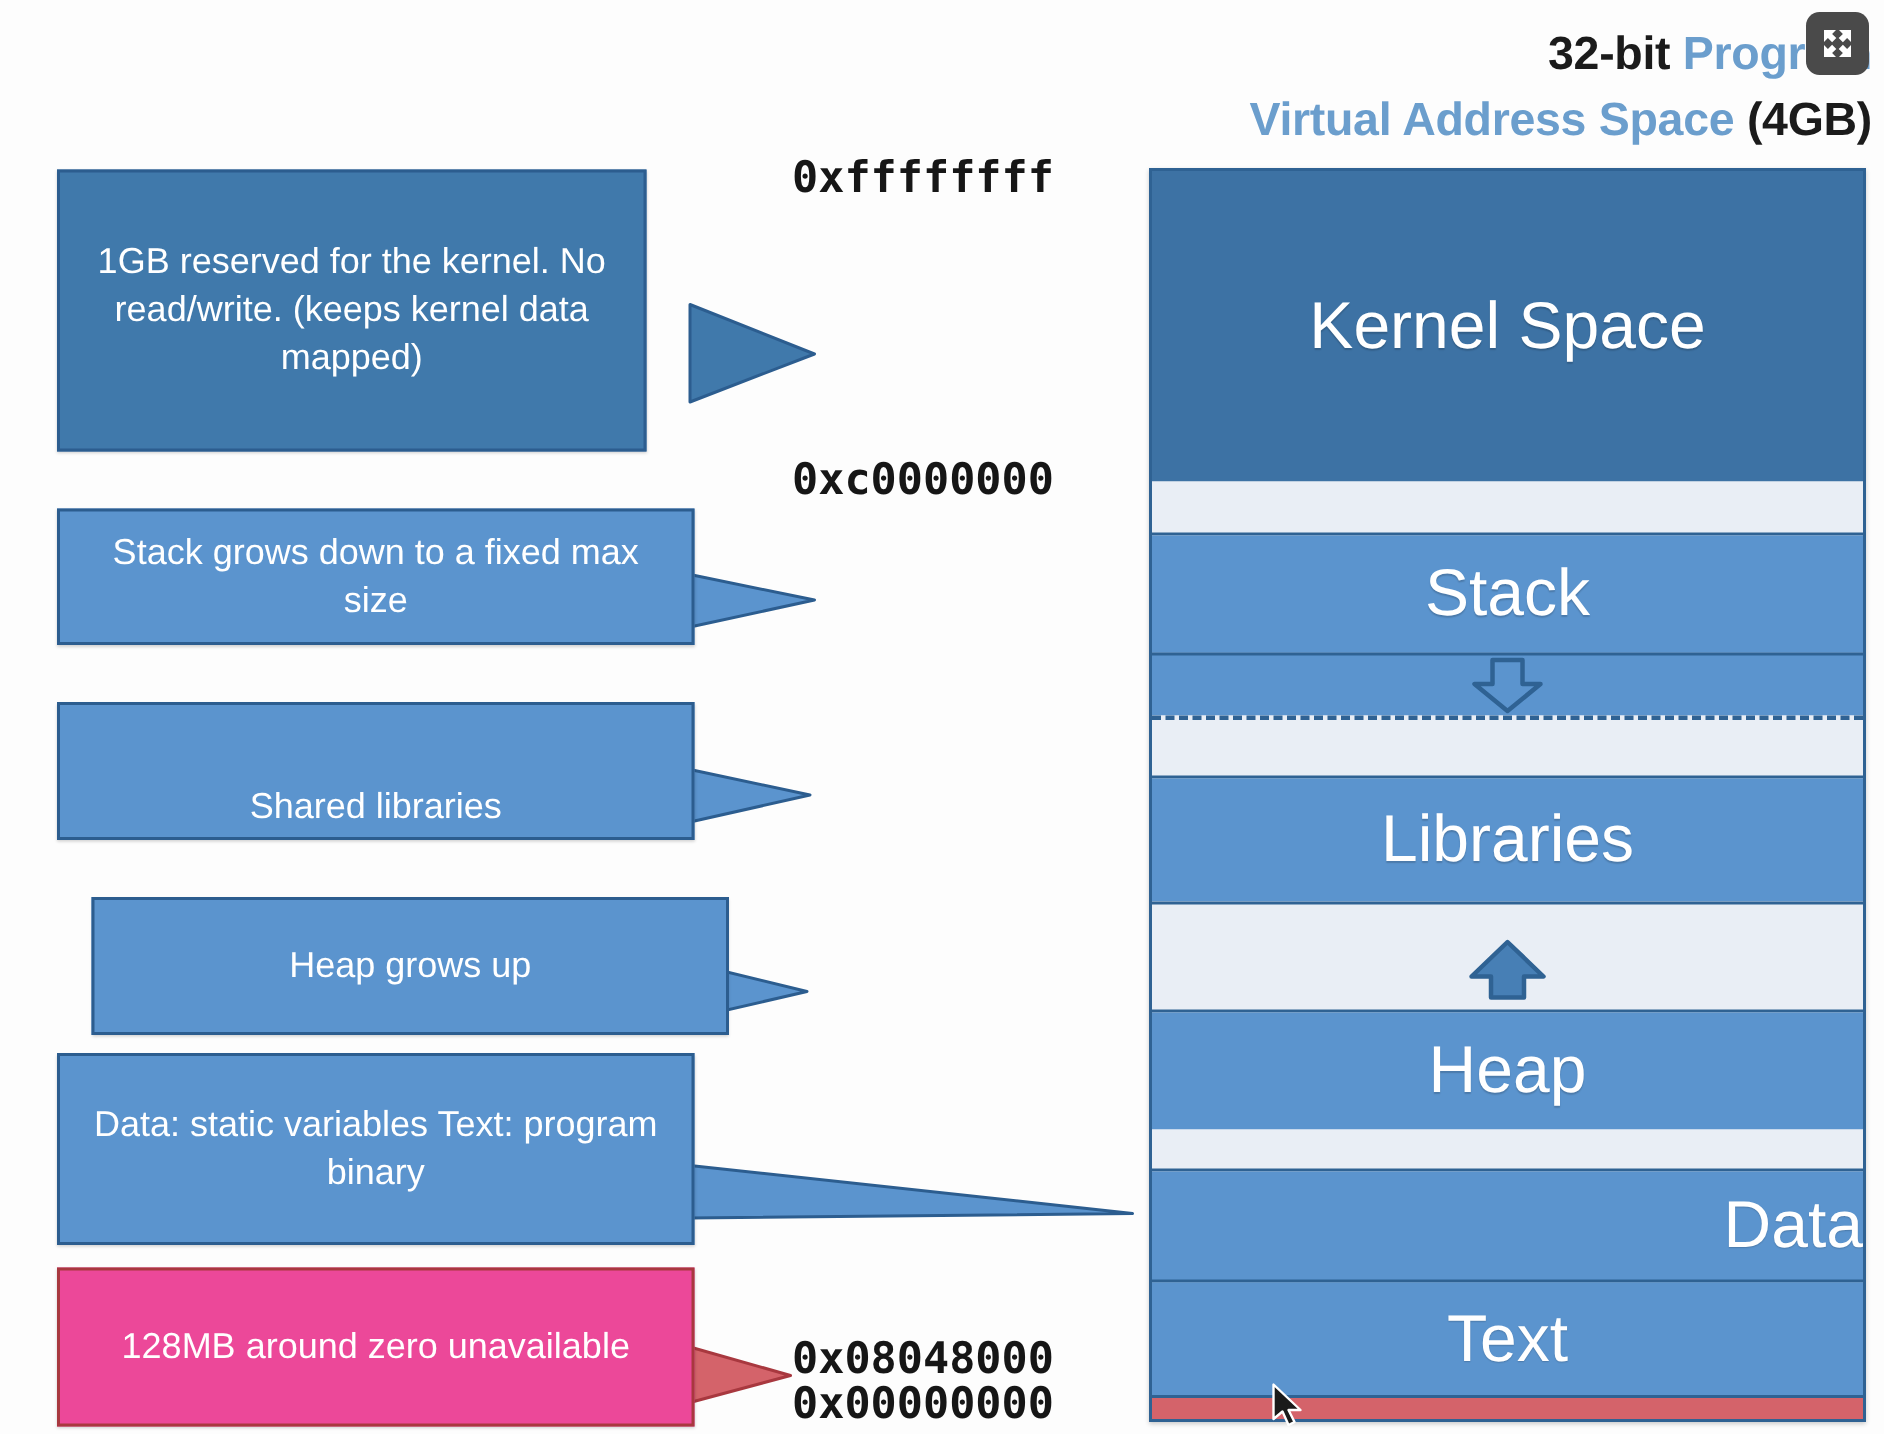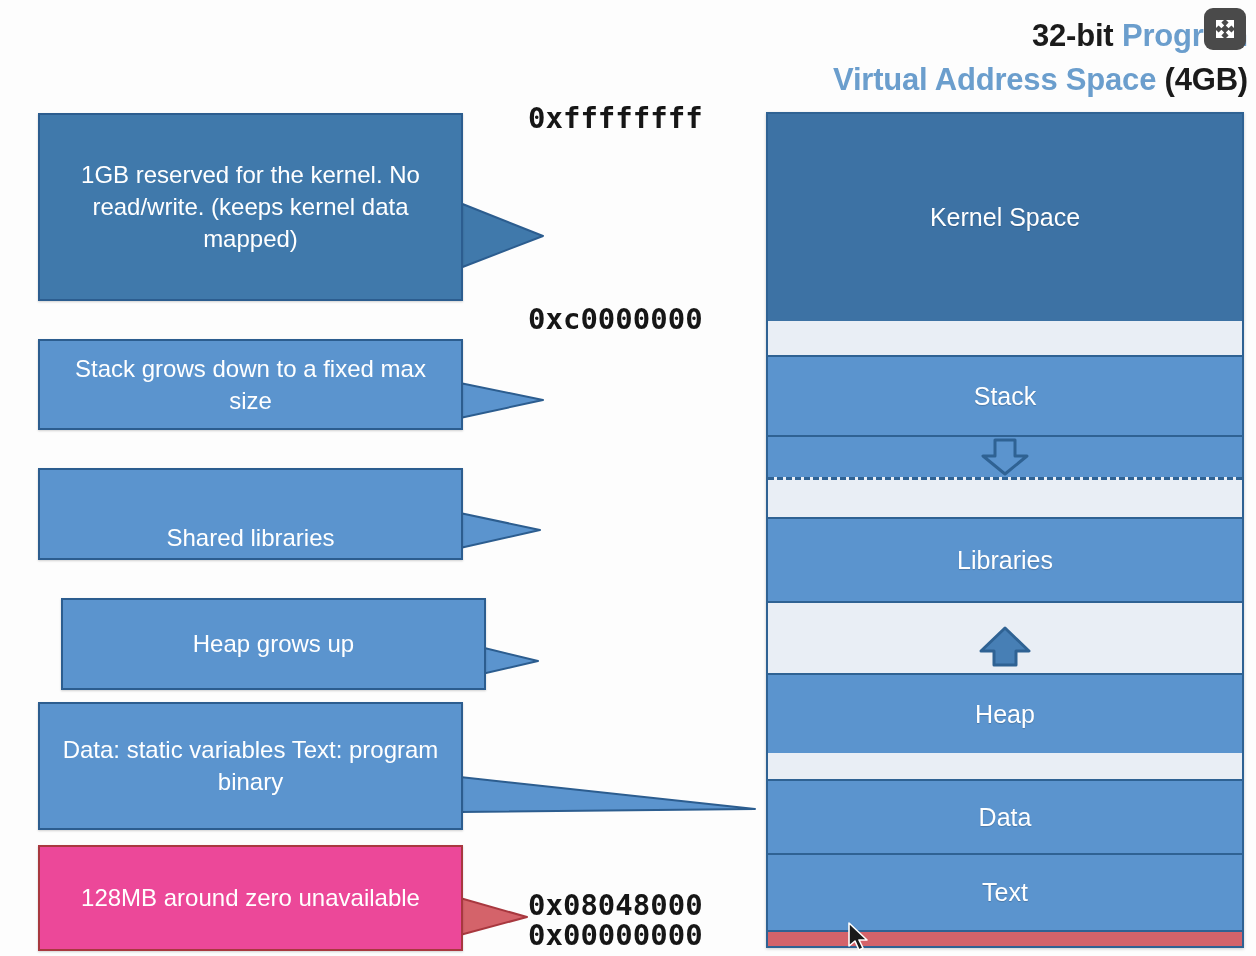--- a/index.html
+++ b/index.html
@@ -106,21 +106,21 @@
   }
   .band {
     position: absolute;
     left: 0;
     width: 100%;
     box-sizing: border-box;
     display: flex;
     align-items: center;
     justify-content: center;
     color: #ffffff;
-    font-size: 25px;
+    font-size: 44px;
     text-shadow: 0 1px 1px rgba(0,0,0,0.18);
   }
   .band.kernel   { background: #3d72a4; }
   .band.blue     { background: #5b94ce; }
   .band.gap      { background: #e9eef5; }
   .band.redband  { background: #d4636a; }
   .band.topline    { border-top: 2px solid #2f6293; }
   .band.bottomline { border-bottom: 2px solid #2f6293; }
   .band.dashedtop  { border-top: 3px dashed #2f6293; }
 
@@ -181,21 +181,21 @@
 
     <polygon points="460,513 540,530 460,548" fill="#5b94ce" stroke="#2c5d8f" stroke-width="2" stroke-linejoin="round"></polygon>
 
     <polygon points="460,642 538,661 460,679" fill="#5b94ce" stroke="#2c5d8f" stroke-width="2" stroke-linejoin="round"></polygon>
 
     <polygon points="460,777 755,809 460,812" fill="#5b94ce" stroke="#2c5d8f" stroke-width="2" stroke-linejoin="round"></polygon>
 
     <polygon points="460,898 527,917 460,935" fill="#d4636a" stroke="#a8383f" stroke-width="2" stroke-linejoin="round"></polygon>
   </svg>
 
-  <div class="callout dark" style="left:38px; top:113px; width:425px; height:188px;">
+  <div class="callout dark" style="left:38px; top:113px; width:393px; height:188px;">
     <span class="txt">1GB reserved for the kernel. No read/write. (keeps kernel data mapped)</span>
   </div>
 
   <div class="callout" style="left:38px; top:339px; width:425px; height:91px;">
     <span class="txt">Stack grows down to a fixed max size</span>
   </div>
 
   <div class="callout" style="left:38px; top:468px; width:425px; height:92px;align-items:flex-end;">
     <span class="txt">Shared libraries</span>
   </div>
@@ -250,21 +250,21 @@
         </svg>
       </span>
     </div>
 
     <div class="band blue" style="top:561px; height:78px;">
       <span>Heap</span>
     </div>
 
     <div class="band gap bottomline" style="top:639px; height:28px;"></div>
 
-    <div class="band blue bottomline" style="top:667px; height:74px;">
+    <div class="band blue bottomline" style="top:667px; height:74px;justify-content:flex-end;">
       <span>Data</span>
     </div>
 
     <div class="band blue" style="top:741px; height:75px;">
       <span>Text</span>
     </div>
 
     <div class="band redband topline" style="top:816px; height:20px;"></div>
   </div>
 

